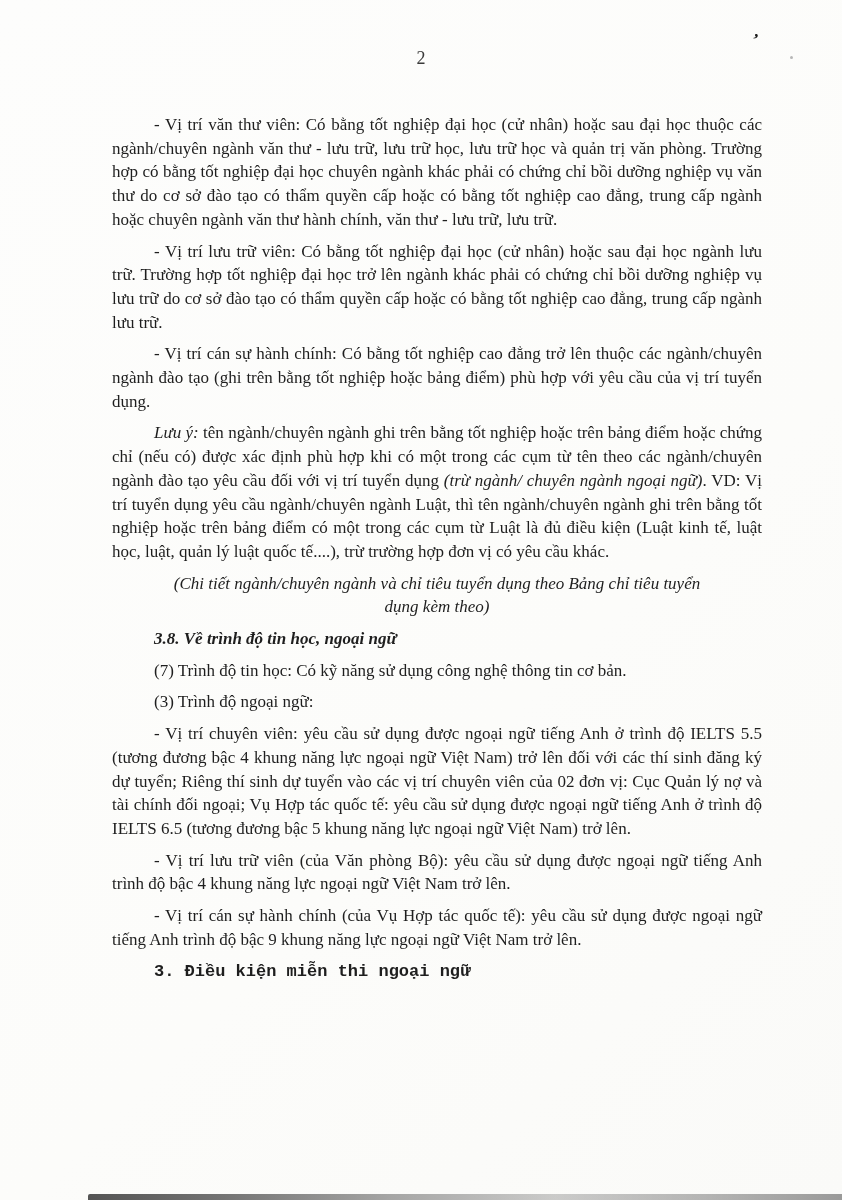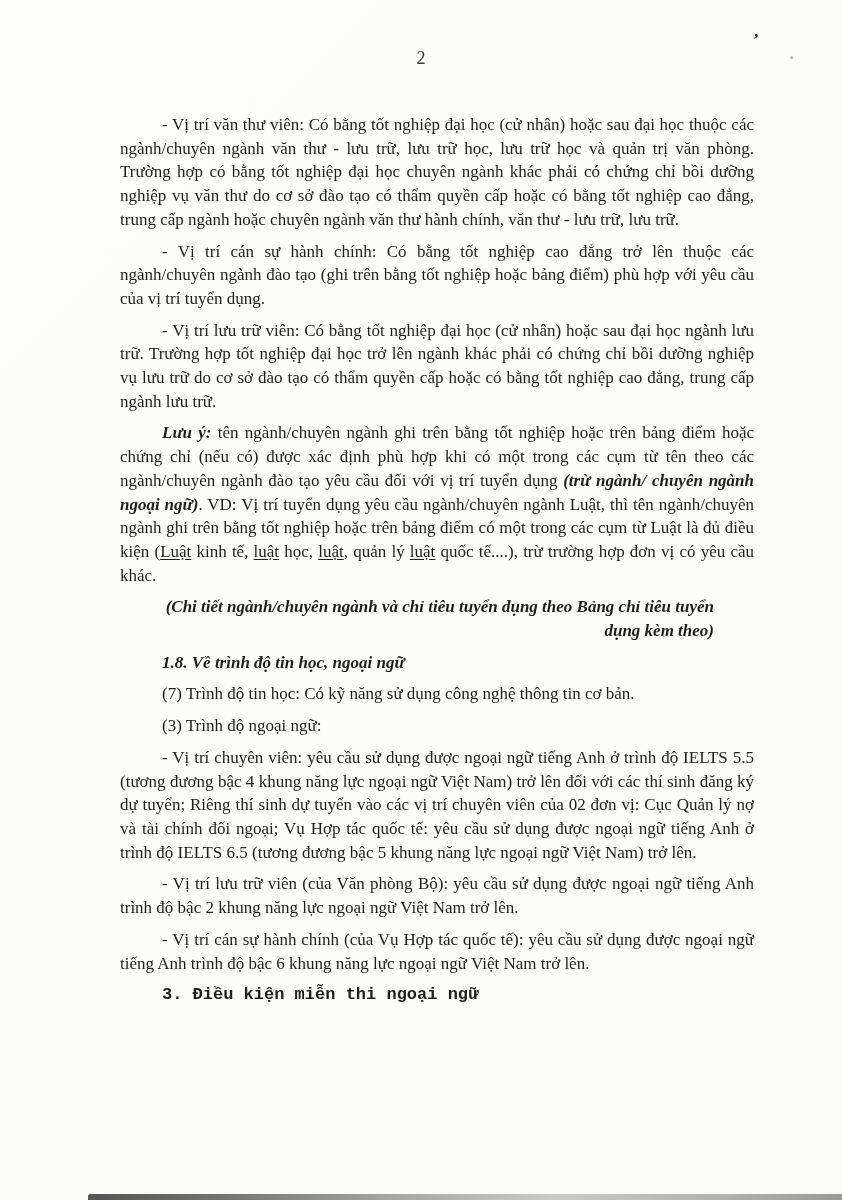--- a/index.html
+++ b/index.html
@@ -43,45 +43,45 @@
     background: #9a9a9a;
     opacity: .7;
   }
   .doc-body {
     margin-top: 43px;
     padding-left: 112px;
     padding-right: 80px;
     font-size: 17px;
     line-height: 23.7px;
   }
-  .para { margin: 8px; }
+  .para { margin: 0; }
   .para + .para { margin-top: 8px; }
   .style-body {
     text-align: justify;
     text-indent: 42px;
   }
   .style-center {
-    text-align: right;
+    text-align: center;
     font-style: italic;
     margin-left: 48px;
     margin-right: 48px;
   }
   .style-heading-bi {
     text-indent: 42px;
     font-weight: bold;
     font-style: italic;
   }
   .style-heading-b {
     text-indent: 42px;
     font-weight: bold;
     font-family: Liberation Mono, monospace;
   }
-  .it { font-style: italic; font-weight: bold; }
+  .it { font-style: italic; }
   .bd { font-weight: bold; }
-  .ul { text-decoration: underline; text-underline-offset: 2px; }
+  .ul { text-underline-offset: 2px; }
   .scan-edge {
     position: absolute;
     left: 88px;
     right: 0;
     bottom: 0;
     height: 6px;
     background: linear-gradient(to right,
       rgba(55,55,55,0.85) 0%,
       rgba(70,70,70,0.75) 18%,
       rgba(95,95,95,0.55) 40%,
@@ -93,26 +93,26 @@
 </style>
 </head>
 <body>
 
 <div class="page">
   <div class="page-number">2</div>
   <div class="corner-mark">’</div>
   <div class="corner-dot"></div>
   <div class="doc-body">
       <p class="para style-body"><span>- Vị trí văn thư viên: Có bằng tốt nghiệp đại học (cử nhân) hoặc sau đại học thuộc các ngành/chuyên ngành văn thư - lưu trữ, lưu trữ học, lưu trữ học và quản trị văn phòng. Trường hợp có bằng tốt nghiệp đại học chuyên ngành khác phải có chứng chỉ bồi dưỡng nghiệp vụ văn thư do cơ sở đào tạo có thẩm quyền cấp hoặc có bằng tốt nghiệp cao đẳng, trung cấp ngành hoặc chuyên ngành văn thư hành chính, văn thư - lưu trữ, lưu trữ.</span></p>
+      <p class="para style-body"><span>- Vị trí lưu trữ viên: Có bằng tốt nghiệp đại học (cử nhân) hoặc sau đại học ngành lưu trữ. Trường hợp tốt nghiệp đại học trở lên ngành khác phải có chứng chỉ bồi dưỡng nghiệp vụ lưu trữ do cơ sở đào tạo có thẩm quyền cấp hoặc có bằng tốt nghiệp cao đẳng, trung cấp ngành lưu trữ.</span></p>
       <p class="para style-body"><span>- Vị trí cán sự hành chính: Có bằng tốt nghiệp cao đẳng trở lên thuộc các ngành/chuyên ngành đào tạo (ghi trên bằng tốt nghiệp hoặc bảng điểm) phù hợp với yêu cầu của vị trí tuyển dụng.</span></p>
-      <p class="para style-body"><span>- Vị trí lưu trữ viên: Có bằng tốt nghiệp đại học (cử nhân) hoặc sau đại học ngành lưu trữ. Trường hợp tốt nghiệp đại học trở lên ngành khác phải có chứng chỉ bồi dưỡng nghiệp vụ lưu trữ do cơ sở đào tạo có thẩm quyền cấp hoặc có bằng tốt nghiệp cao đẳng, trung cấp ngành lưu trữ.</span></p>
       <p class="para style-body"><span class="it">Lưu ý:</span><span> tên ngành/chuyên ngành ghi trên bằng tốt nghiệp hoặc trên bảng điểm hoặc chứng chỉ (nếu có) được xác định phù hợp khi có một trong các cụm từ tên theo các ngành/chuyên ngành đào tạo yêu cầu đối với vị trí tuyển dụng </span><span class="it">(trừ ngành/ chuyên ngành ngoại ngữ)</span><span>. VD: Vị trí tuyển dụng yêu cầu ngành/chuyên ngành Luật, thì tên ngành/chuyên ngành ghi trên bằng tốt nghiệp hoặc trên bảng điểm có một trong các cụm từ Luật là đủ điều kiện (</span><span class="ul">Luật</span><span> kinh tế, </span><span class="ul">luật</span><span> học, </span><span class="ul">luật</span><span>, quản lý </span><span class="ul">luật</span><span> quốc tế....), trừ trường hợp đơn vị có yêu cầu khác.</span></p>
       <p class="para style-center"><span class="it">(Chi tiết ngành/chuyên ngành và chỉ tiêu tuyển dụng theo Bảng chỉ tiêu tuyển dụng kèm theo)</span></p>
-      <p class="para style-heading-bi"><span class="it bd">1.8. Về trình độ tin học, ngoại ngữ</span></p>
+      <p class="para style-heading-bi"><span class="it bd">3.8. Về trình độ tin học, ngoại ngữ</span></p>
       <p class="para style-body"><span>(7) Trình độ tin học: Có kỹ năng sử dụng công nghệ thông tin cơ bản.</span></p>
       <p class="para style-body"><span>(3) Trình độ ngoại ngữ:</span></p>
       <p class="para style-body"><span>- Vị trí chuyên viên: yêu cầu sử dụng được ngoại ngữ tiếng Anh ở trình độ IELTS 5.5 (tương đương bậc 4 khung năng lực ngoại ngữ Việt Nam) trở lên đối với các thí sinh đăng ký dự tuyển; Riêng thí sinh dự tuyển vào các vị trí chuyên viên của 02 đơn vị: Cục Quản lý nợ và tài chính đối ngoại; Vụ Hợp tác quốc tế: yêu cầu sử dụng được ngoại ngữ tiếng Anh ở trình độ IELTS 6.5 (tương đương bậc 5 khung năng lực ngoại ngữ Việt Nam) trở lên.</span></p>
-      <p class="para style-body"><span>- Vị trí lưu trữ viên (của Văn phòng Bộ): yêu cầu sử dụng được ngoại ngữ tiếng Anh trình độ bậc 2 khung năng lực ngoại ngữ Việt Nam trở lên.</span></p>
-      <p class="para style-body"><span>- Vị trí cán sự hành chính (của Vụ Hợp tác quốc tế): yêu cầu sử dụng được ngoại ngữ tiếng Anh trình độ bậc 6 khung năng lực ngoại ngữ Việt Nam trở lên.</span></p>
+      <p class="para style-body"><span>- Vị trí lưu trữ viên (của Văn phòng Bộ): yêu cầu sử dụng được ngoại ngữ tiếng Anh trình độ bậc 4 khung năng lực ngoại ngữ Việt Nam trở lên.</span></p>
+      <p class="para style-body"><span>- Vị trí cán sự hành chính (của Vụ Hợp tác quốc tế): yêu cầu sử dụng được ngoại ngữ tiếng Anh trình độ bậc 9 khung năng lực ngoại ngữ Việt Nam trở lên.</span></p>
       <p class="para style-heading-b"><span class="bd">3. Điều kiện miễn thi ngoại ngữ</span></p>
     </div>
   <div class="scan-edge"></div>
 </div>
 
 </body></html>

